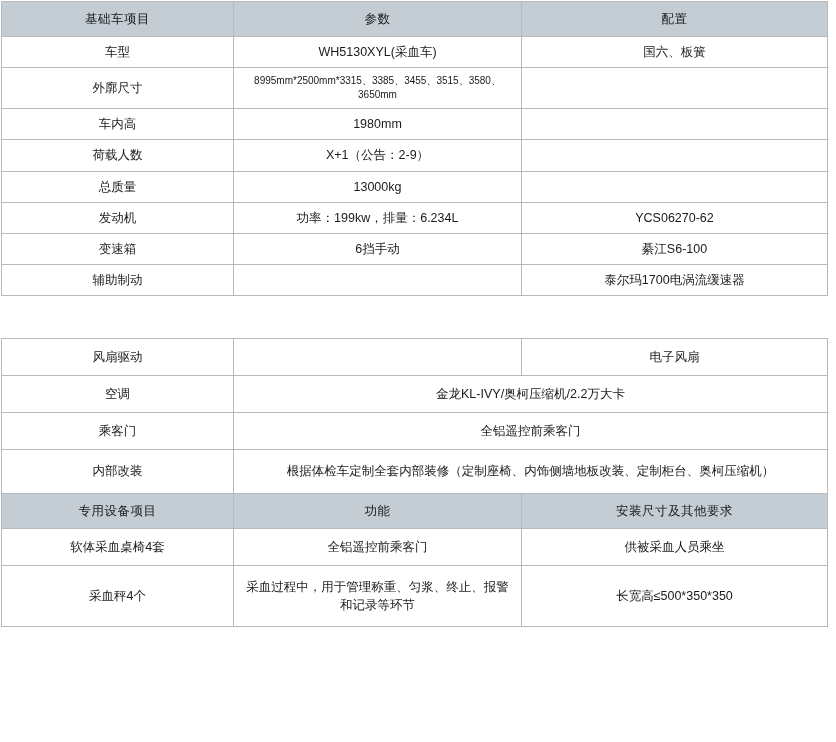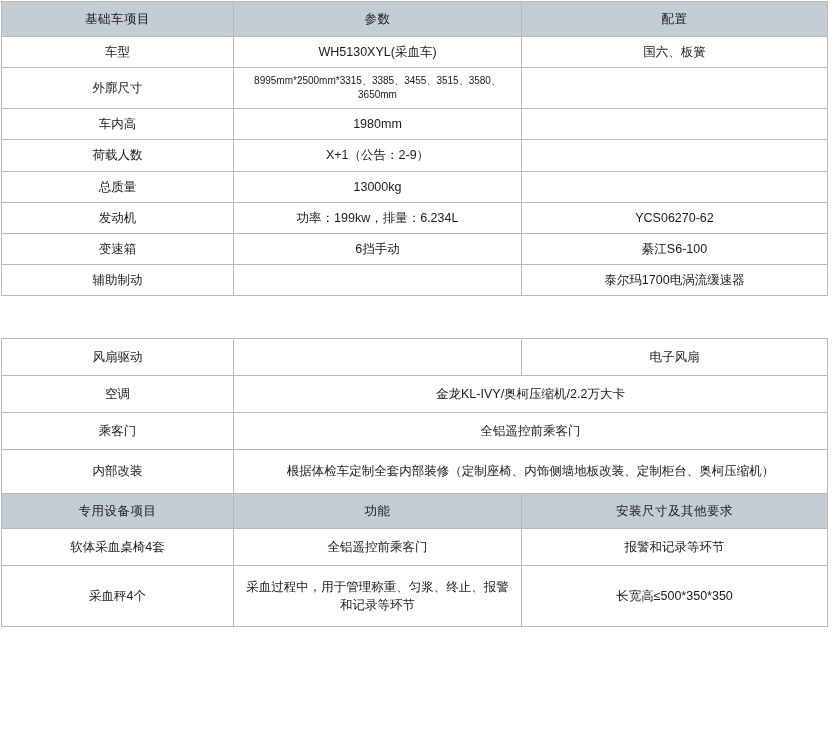--- a/index.html
+++ b/index.html
@@ -259,21 +259,21 @@
       </tr>
 
       <tr class="r-tall">
         <td>
             <div class="cell c-center">软体采血桌椅4套</div>
           </td>
         <td>
             <div class="cell c-center">全铝遥控前乘客门</div>
           </td>
         <td>
-            <div class="cell c-center">报警和记录等环节</div>
+            <div class="cell c-center">供被采血人员乘坐</div>
           </td>
       </tr>
 
       <tr class="r-xtall">
         <td>
             <div class="cell c-center">采血秤4个</div>
           </td>
         <td>
             <div class="cell c-center">采血过程中，用于管理称重、匀浆、终止、报警和记录等环节</div>
           </td>

